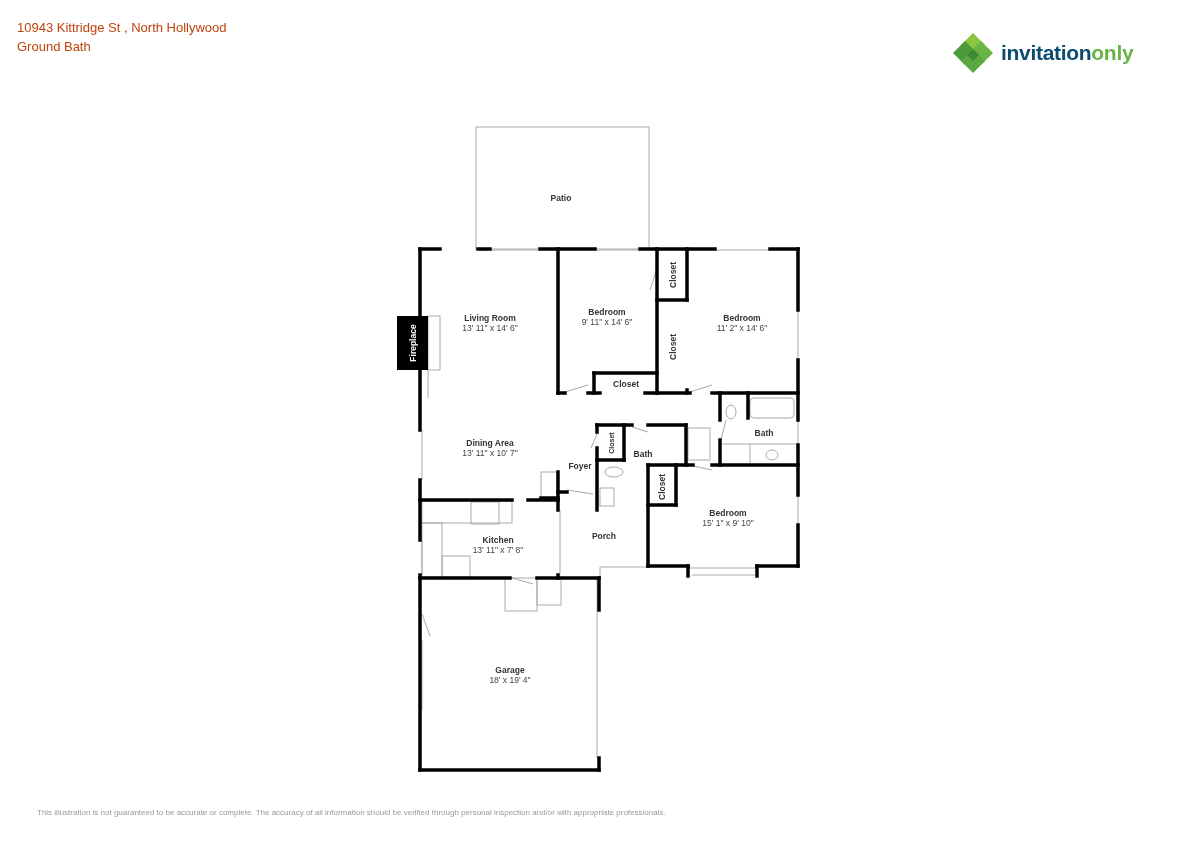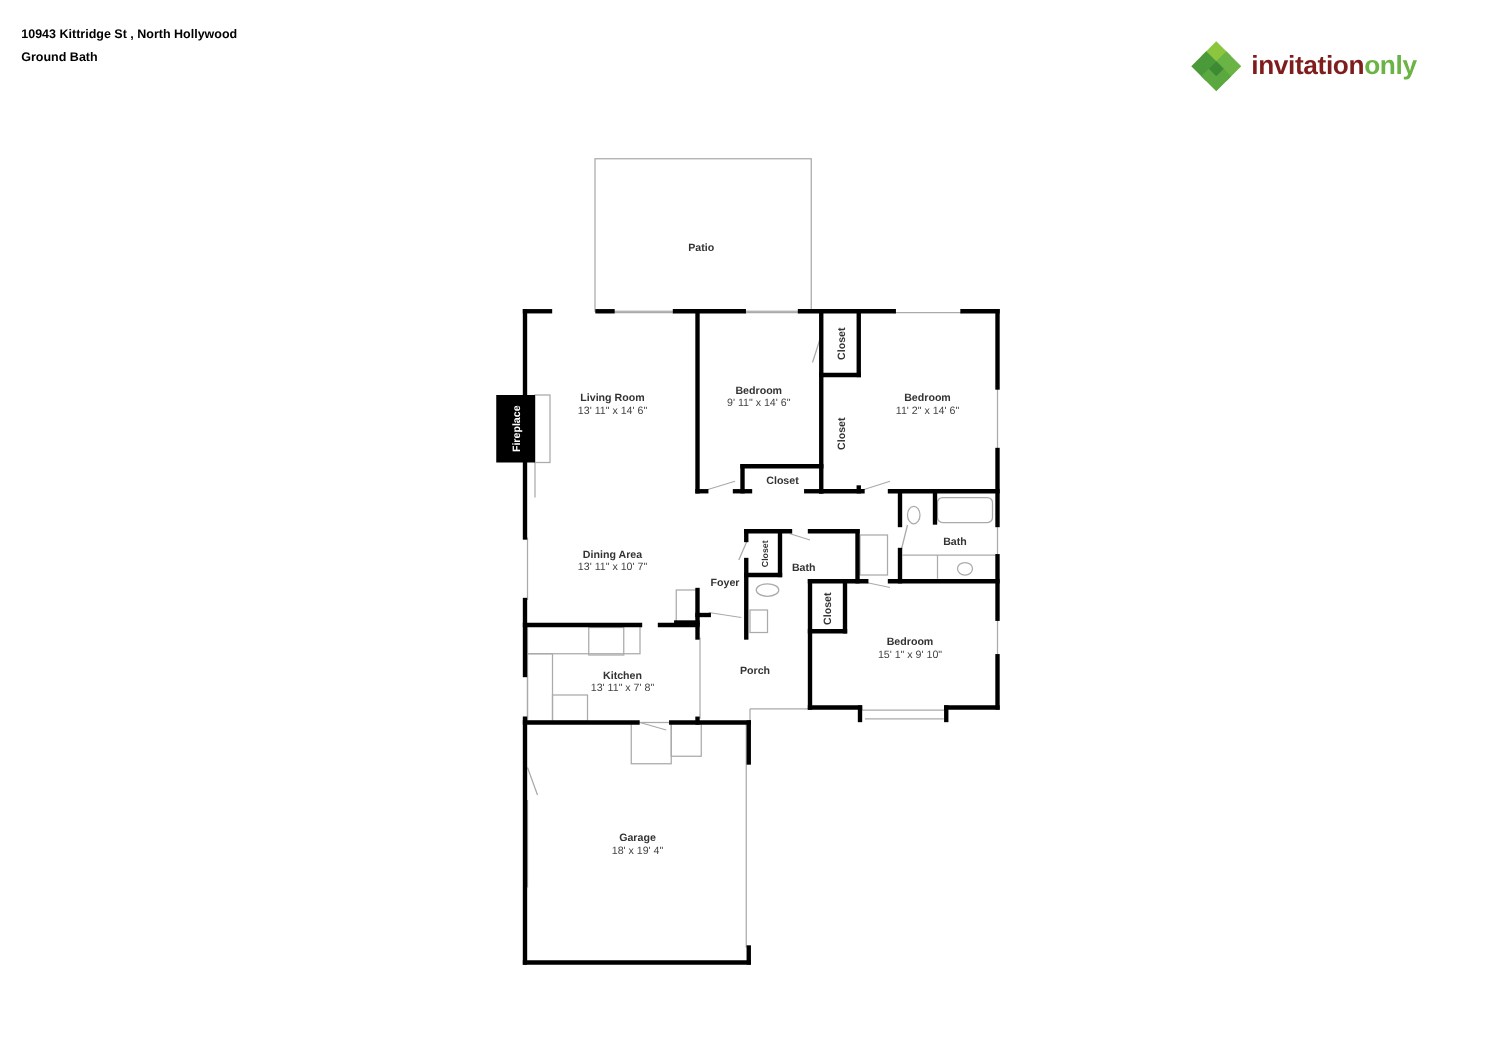--- a/index.html
+++ b/index.html
@@ -1,21 +1,21 @@
 <!DOCTYPE html>
 <html><head>
 <meta charset="utf-8">
 <style>
   html, body { margin:0; padding:0; background:#ffffff; }
   body { width:1193px; height:844px; position:relative; overflow:hidden; font-family:"Liberation Sans", sans-serif; color:#333; }
-  .header { position:absolute; left:17px; top:18px; font-size:10px; line-height:19px; color:#000000;font-weight:bold; }
+  .header { position:absolute; left:17px; top:18px; font-size:13px; line-height:19px; color:#c2410c; }
   .logo { position:absolute; left:952px; top:32px; display:flex; align-items:center; }
   .logo-mark { width:42px; height:42px; }
   .logo-text { font-size:21px; font-weight:bold; margin-left:7px; letter-spacing:-0.3px; }
-  .logo-text .a { color:#7f1d1d; }
+  .logo-text .a { color:#0c4a6e; }
   .logo-text .b { color:#6ab445; }
   .plan { position:absolute; left:0; top:0; }
   .disclaimer { position:absolute; left:37px; top:805px; font-size:8px; line-height:15px; color:#999; }
   .room-name { font-family:"Liberation Sans", sans-serif; font-size:8.5px; font-weight:bold; fill:#333; text-anchor:middle; }
   .room-dim { font-family:"Liberation Sans", sans-serif; font-size:8.5px; fill:#444; text-anchor:middle; }
 </style>
 </head>
 <body>
 
 <div class="header">
@@ -199,13 +199,14 @@
   <text class="room-name" x="498" y="543">Kitchen</text>
   <text class="room-dim" x="498" y="553">13' 11" x 7' 8"</text>
 
   <text class="room-name" x="604" y="539">Porch</text>
 
   <text class="room-name" x="510" y="673">Garage</text>
   <text class="room-dim" x="510" y="683">18' x 19' 4"</text>
 </svg>
 
 <div class="disclaimer">
+  <div>This illustration is not guaranteed to be accurate or complete. The accuracy of all information should be verified through personal inspection and/or with appropriate professionals.</div>
 </div>
 
 </body></html>

